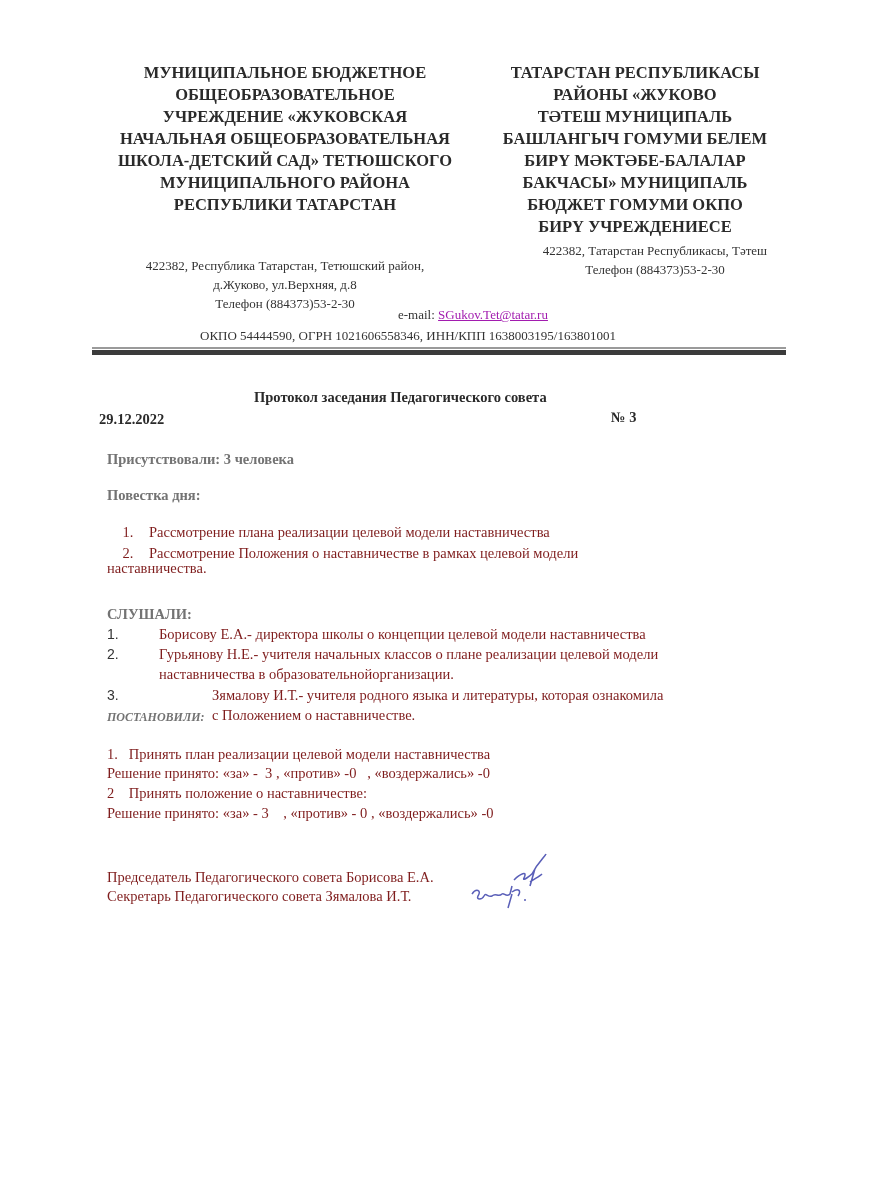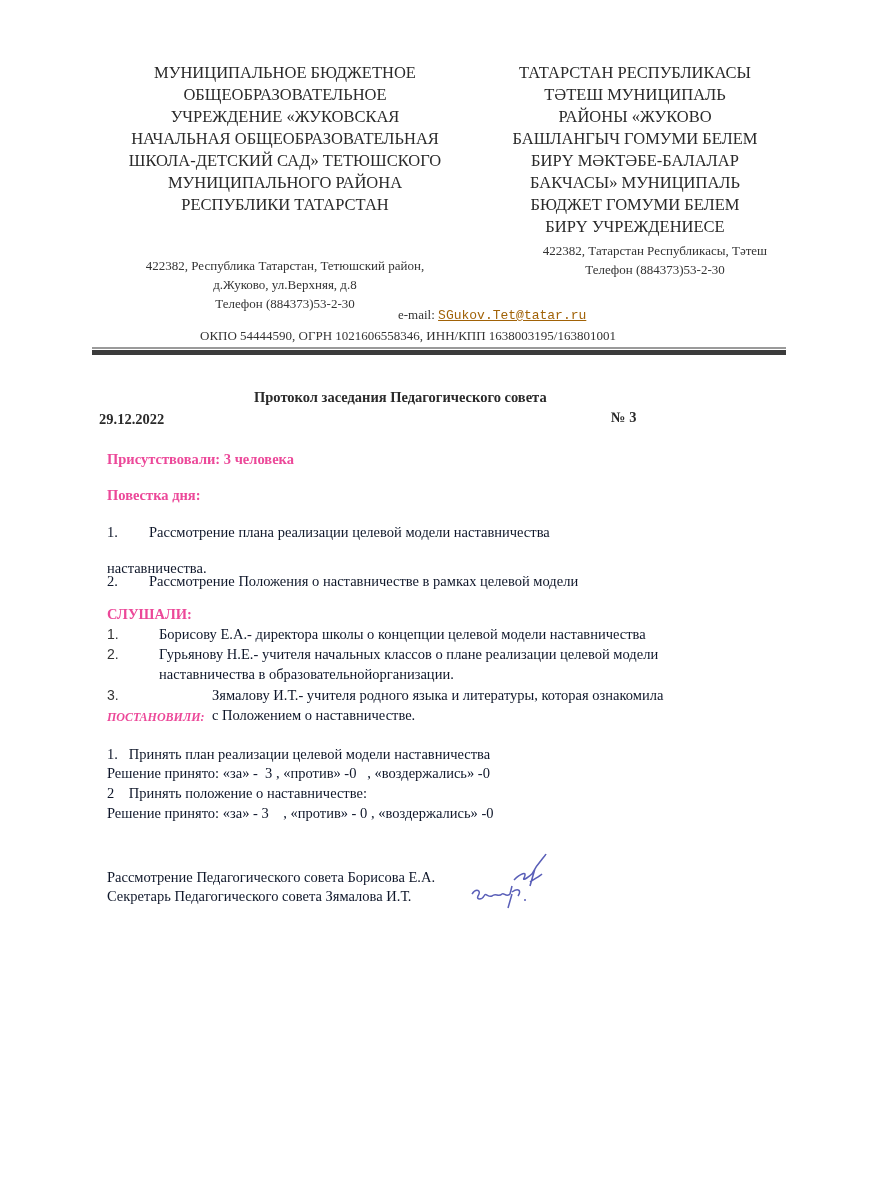--- a/index.html
+++ b/index.html
@@ -2,31 +2,31 @@
 <html><head>
   <meta charset="utf-8">
   <style>
     html, body { margin: 0; padding: 0; }
     body {
       width: 872px; height: 1200px; background: #ffffff; position: relative; overflow: hidden;
       font-family: "Liberation Serif", serif; color: #2b2b2b;
     }
     .abs { position: absolute; }
     .hdr-bold {
-      font-weight: normal; font-size: 16.5px; line-height: 22px; text-align: center; color: #2a2a2a;
+      font-weight: bold; font-size: 16.5px; line-height: 22px; text-align: center; color: #2a2a2a;
     }
     .hdr-addr { font-size: 13px; line-height: 19px; text-align: center; color: #333; }
     .small { font-size: 13px; color: #333; }
     .rule-top { position: absolute; left: 92px; top: 347px; width: 694px; height: 2px; background: #9a9a9a; }
     .rule-bot { position: absolute; left: 92px; top: 350px; width: 694px; height: 5px; background: #3b3b3b; }
     .title { font-weight: bold; font-size: 14.5px; color: #2a2a2a; }
-    .bold { font-weight: bold; font-size: 14.5px; color: #ec4899; text-align: center; }
-    .txt { font-size: 14.5px; color: #0f172a; line-height: 18px; }
+    .bold { font-weight: bold; font-size: 14.5px; color: #737373; text-align: center; }
+    .txt { font-size: 14.5px; color: #7f1d1d; line-height: 18px; text-align: center; }
     .sans { font-family: "Liberation Sans", sans-serif; font-size: 14px; color: #333; }
-    .link { text-decoration: underline; color: #a16207; font-family: Liberation Mono, monospace; }
+    .link { text-decoration: underline; color: #a21caf; }
     .sig { position: absolute; }
   </style>
 </head>
 <body>
 
 <div class="abs hdr-bold" style="left:100px; top:62px; width:370px;">
   <div>МУНИЦИПАЛЬНОЕ БЮДЖЕТНОЕ</div>
   <div>ОБЩЕОБРАЗОВАТЕЛЬНОЕ</div>
   <div>УЧРЕЖДЕНИЕ «ЖУКОВСКАЯ</div>
   <div>НАЧАЛЬНАЯ ОБЩЕОБРАЗОВАТЕЛЬНАЯ</div>
@@ -35,26 +35,26 @@
   <div>РЕСПУБЛИКИ ТАТАРСТАН</div>
 </div>
 <div class="abs hdr-addr" style="left:100px; top:256px; width:370px;">
   <div>422382, Республика Татарстан, Тетюшский район,</div>
   <div>д.Жуково, ул.Верхняя, д.8</div>
   <div>Телефон (884373)53-2-30</div>
 </div>
 
 <div class="abs hdr-bold" style="left:470px; top:62px; width:330px;">
   <div>ТАТАРСТАН РЕСПУБЛИКАСЫ</div>
+  <div>РАЙОНЫ «ЖУКОВО</div>
   <div>ТӘТЕШ МУНИЦИПАЛЬ</div>
-  <div>РАЙОНЫ «ЖУКОВО</div>
   <div>БАШЛАНГЫЧ ГОМУМИ БЕЛЕМ</div>
   <div>БИРҮ МӘКТӘБЕ-БАЛАЛАР</div>
   <div>БАКЧАСЫ» МУНИЦИПАЛЬ</div>
-  <div>БЮДЖЕТ ГОМУМИ БЕЛЕМ</div>
+  <div>БЮДЖЕТ ГОМУМИ ОКПО</div>
   <div>БИРҮ УЧРЕЖДЕНИЕСЕ</div>
 </div>
 <div class="abs hdr-addr" style="left:490px; top:241px; width:330px;">
   <div>422382, Татарстан Республикасы, Тәтеш</div>
   <div>Телефон (884373)53-2-30</div>
 </div>
 
 <div class="abs small" style="left:398px; top:307px;">
   <span>e-mail: </span><span class="link">SGukov.Tet@tatar.ru</span>
 </div>
@@ -66,21 +66,21 @@
 <div class="abs title" style="left:254px; top:389px;">Протокол заседания Педагогического совета</div>
 <div class="abs title" style="left:99px; top:411px;">29.12.2022</div>
 <div class="abs title" style="left:611px; top:409px;">№ 3</div>
 
 <div class="abs bold" style="left:107px; top:451px;">Присутствовали: 3 человека</div>
 <div class="abs bold" style="left:107px; top:487px;">Повестка дня:</div>
 
 <div class="abs txt" style="left:107px; top:523px;">
   <span style="display:inline-block; width:42px;">1.</span><span>Рассмотрение плана реализации целевой модели наставничества</span>
 </div>
-<div class="abs txt" style="left:107px; top:572px;">
+<div class="abs txt" style="left:107px; top:544px;">
   <span style="display:inline-block; width:42px;">2.</span><span>Рассмотрение Положения о наставничестве в рамках целевой модели</span>
 </div>
 <div class="abs txt" style="left:107px; top:559px;">наставничества.</div>
 
 <div class="abs bold" style="left:107px; top:606px; font-weight:bold;">СЛУШАЛИ:</div>
 <div class="abs sans" style="left:107px; top:625px;">
   <span style="display:inline-block; width:52px;">1.</span><span class="txt" style="font-family:'Liberation Serif',serif;">Борисову Е.А.- директора школы о концепции целевой модели наставничества</span>
 </div>
 <div class="abs sans" style="left:107px; top:645px;">
   <span style="display:inline-block; width:52px;">2.</span><span class="txt" style="font-family:'Liberation Serif',serif;">Гурьянову Н.Е.- учителя начальных классов о плане реализации целевой модели</span>
@@ -90,21 +90,21 @@
   <span style="display:inline-block; width:105px;">3.</span><span class="txt" style="font-family:'Liberation Serif',serif;">Зямалову И.Т.- учителя родного языка и литературы, которая ознакомила</span>
 </div>
 <div class="abs txt" style="left:212px; top:706px;">с Положением о наставничестве.</div>
 
 <div class="abs bold" style="left:107px; top:710px; font-size:12px;font-style:italic;">ПОСТАНОВИЛИ:</div>
 <div class="abs txt" style="left:107px; top:745px; white-space:pre;">1.   Принять план реализации целевой модели наставничества</div>
 <div class="abs txt" style="left:107px; top:764px; white-space:pre;">Решение принято: «за» -  3 , «против» -0   , «воздержались» -0</div>
 <div class="abs txt" style="left:107px; top:784px; white-space:pre;">2    Принять положение о наставничестве:</div>
 <div class="abs txt" style="left:107px; top:804px; white-space:pre;">Решение принято: «за» - 3    , «против» - 0 , «воздержались» -0</div>
 
-<div class="abs txt" style="left:107px; top:868px;">Рассмотрение Педагогического совета Борисова Е.А.</div>
+<div class="abs txt" style="left:107px; top:868px;">Председатель Педагогического совета Борисова Е.А.</div>
 <div class="sig" style="left:510px; top:852px;">
   <svg width="40" height="40" viewBox="0 0 40 40">
     <path d="M4 28 C10 22, 18 18, 14 26 C12 30, 20 24, 24 20 L20 34 M22 22 C28 10, 34 6, 36 2 M20 30 C26 26, 30 24, 32 22" stroke="#5a5fb8" stroke-width="1.6" fill="none"></path>
   </svg>
 </div>
 <div class="abs txt" style="left:107px; top:887px;">Секретарь Педагогического совета Зямалова И.Т.</div>
 <div class="sig" style="left:468px; top:880px;">
   <svg width="70" height="30" viewBox="0 0 70 30">
     <path d="M4 14 C8 8, 14 10, 10 16 C8 20, 14 20, 16 16 C18 12, 20 18, 24 16 C28 12, 30 18, 34 14 C36 12, 38 18, 42 14 L44 6 M44 14 L40 28 M44 12 C50 8, 54 10, 50 16 M56 20 L58 20" stroke="#5a5fb8" stroke-width="1.5" fill="none"></path>
   </svg>

